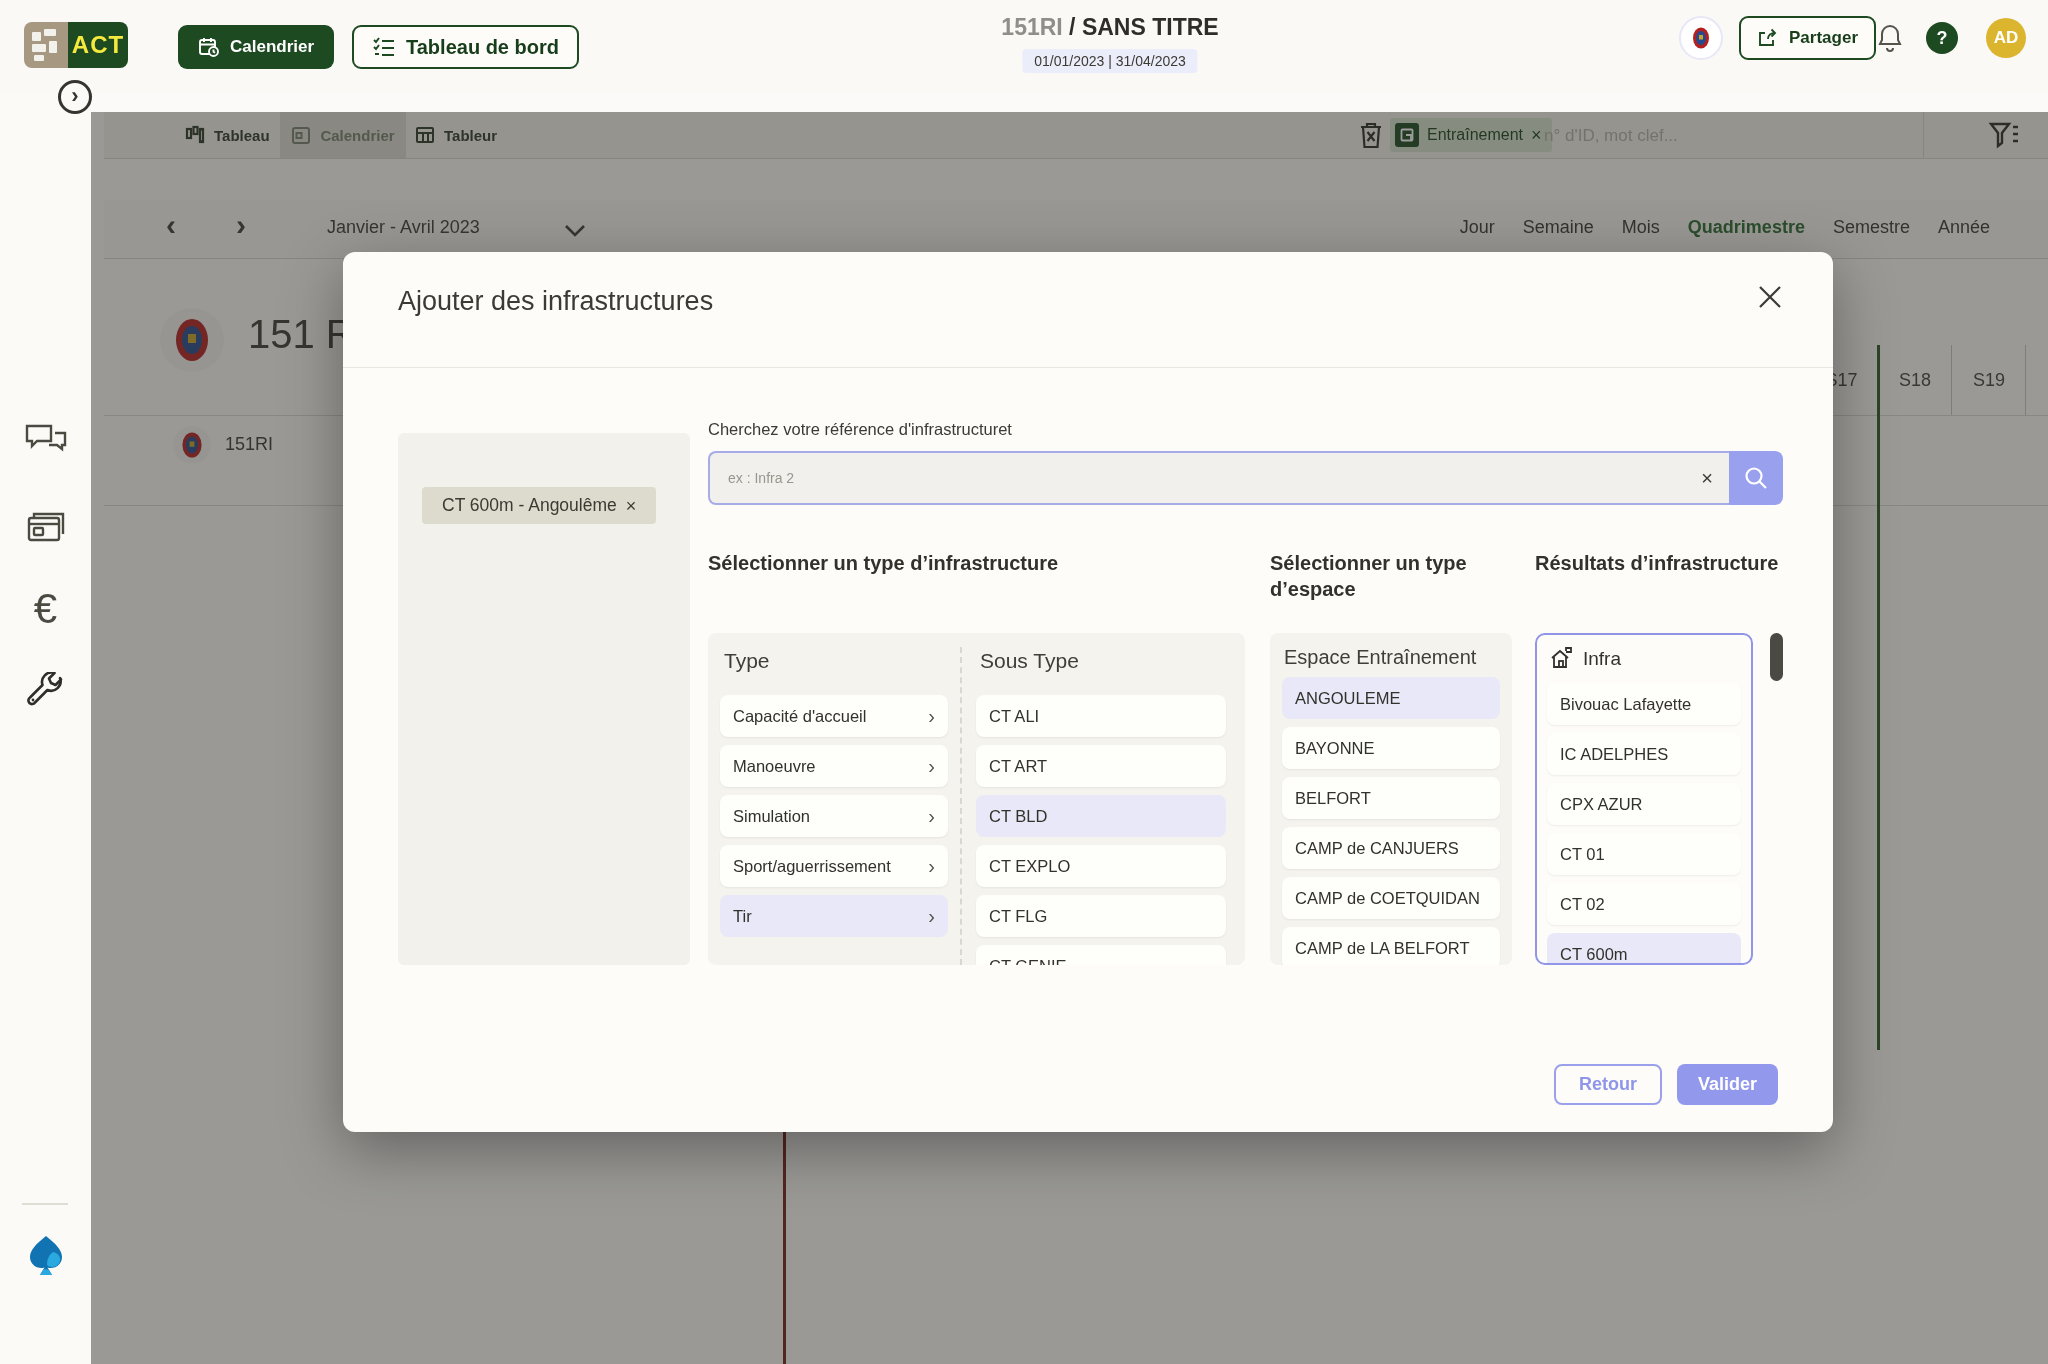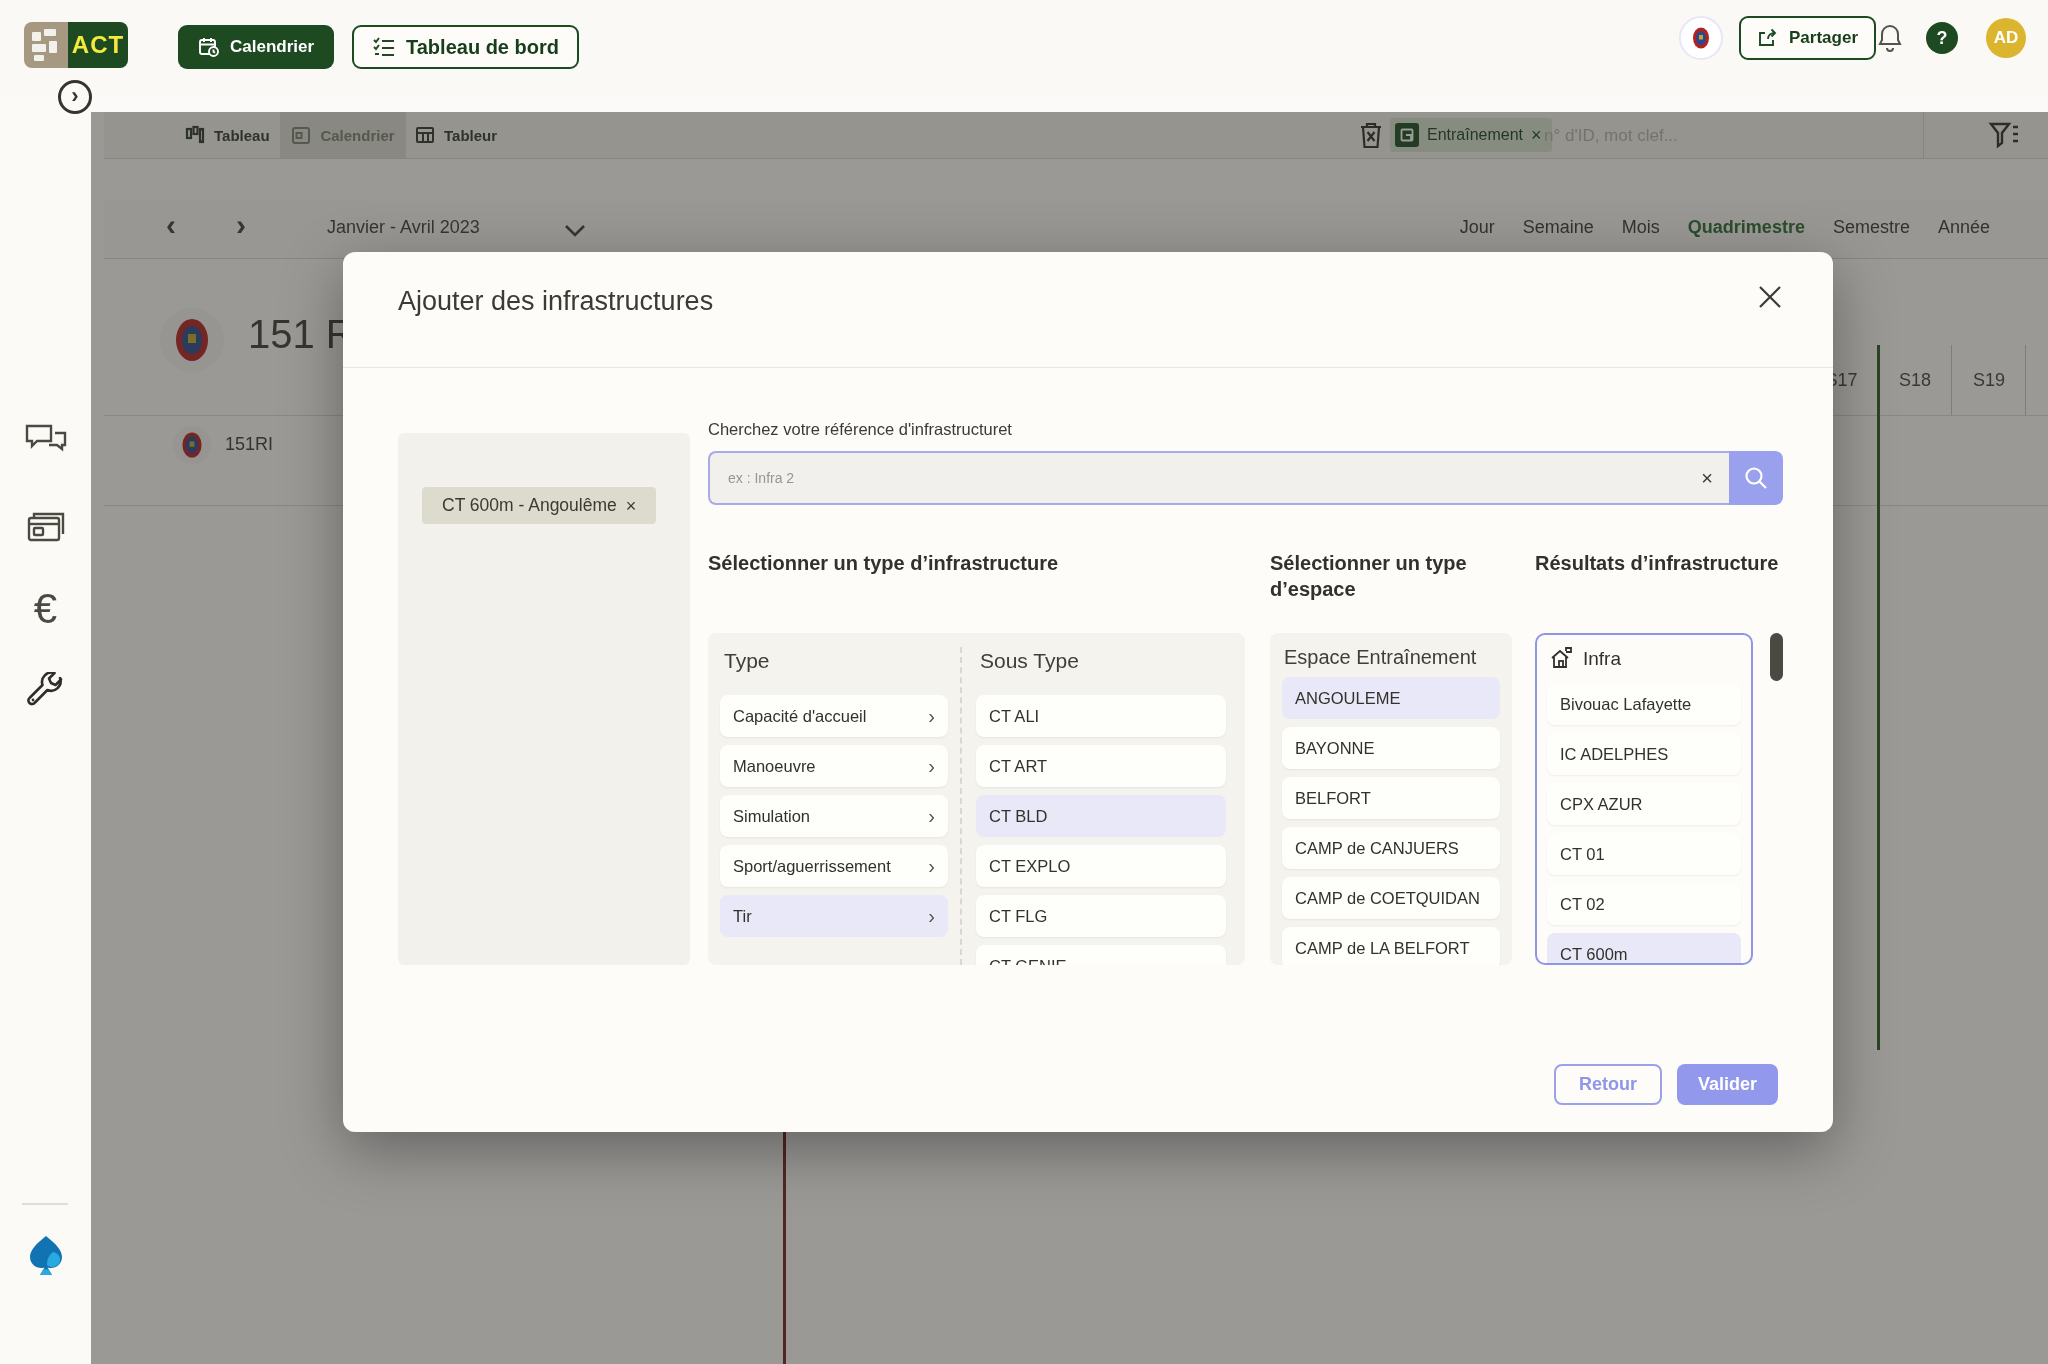--- a/index.html
+++ b/index.html
@@ -275,20 +275,24 @@
     <div class="btn-outline">
       <span>
         <svg width="24" height="22" viewBox="0 0 24 22">
             <g fill="none" stroke="#1d4a21" stroke-width="2">
               <path d="M2 4l2 2 3-4M10 5h12M2 11l2 2 3-4M10 12h12M10 19h12M3 18h4"></path>
             </g>
           </svg>
       </span>
       <span>Tableau de bord</span>
     </div>
+    <div class="title-block">
+      <div class="title-line"><span class="title-unit">151RI</span><span class="title-name"> / </span><span class="title-name">SANS TITRE</span></div>
+      <div class="date-pill">01/01/2023 | 31/04/2023</div>
+    </div>
     <div class="top-right">
       <div class="crest-circle">
         <svg width="20" height="26" viewBox="0 0 40 46">
             <ellipse cx="20" cy="23" rx="16" ry="21" fill="#b32020"></ellipse>
             <ellipse cx="20" cy="23" rx="10" ry="14" fill="#274a8f"></ellipse>
             <rect x="16" y="17" width="8" height="9" fill="#c9a227"></rect>
           </svg>
       </div>
       <div class="btn-share">
         <span>

